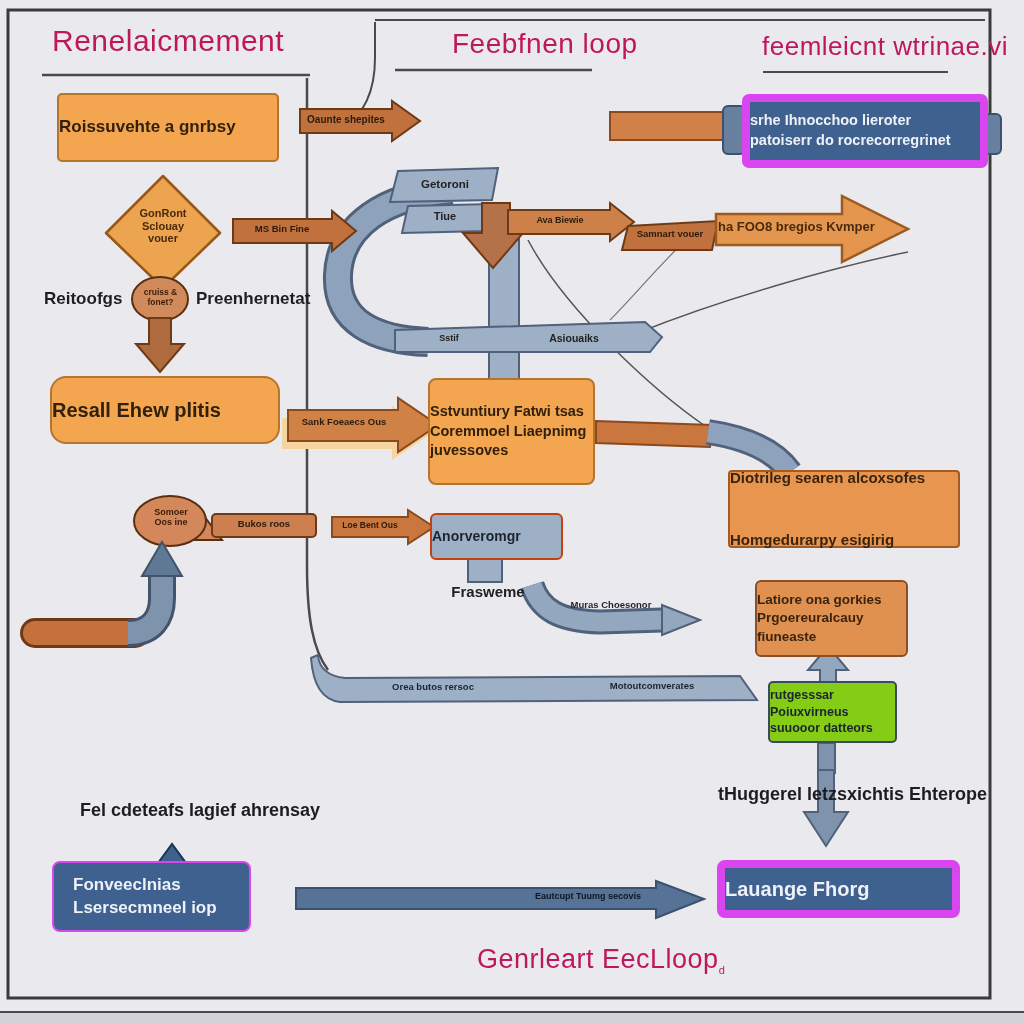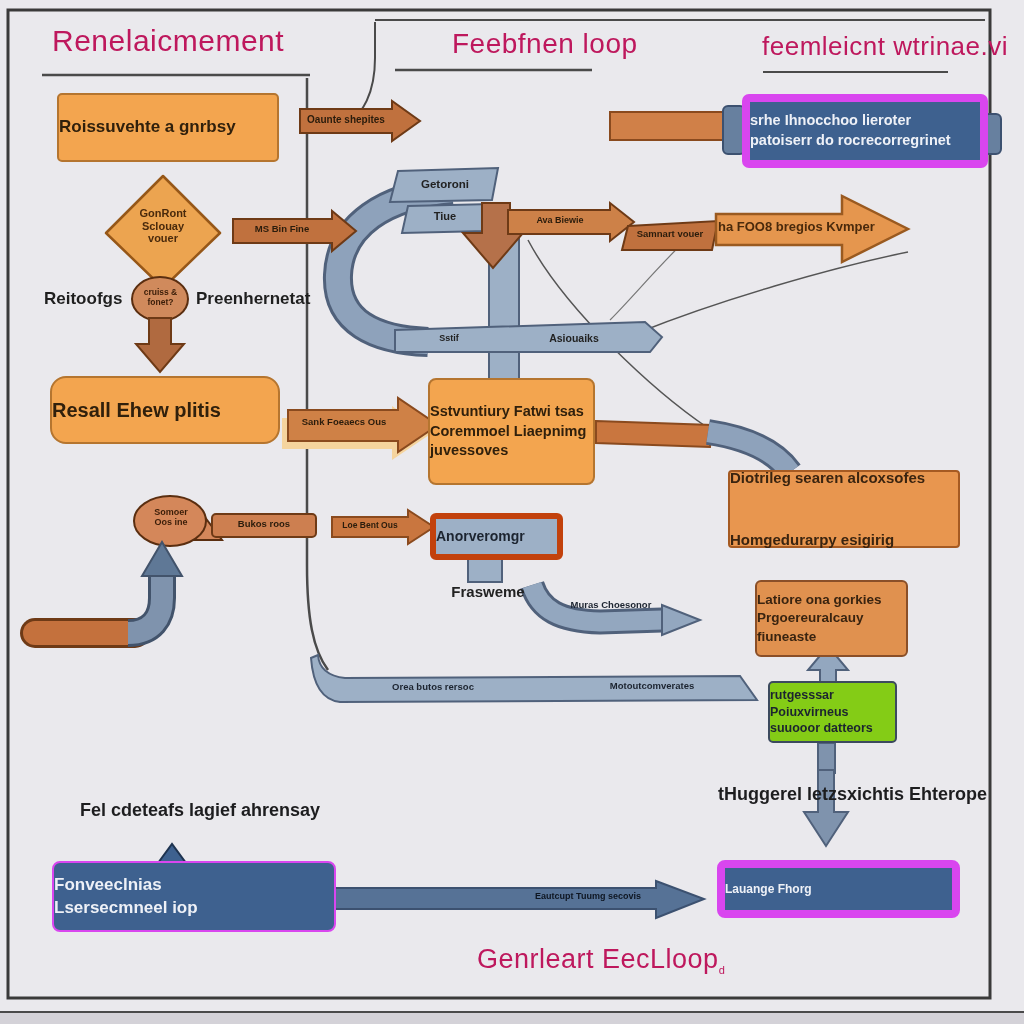--- a/index.html
+++ b/index.html
@@ -8,21 +8,21 @@
   svg{position:absolute;left:0;top:0;}
   .lbl{position:absolute;font-weight:bold;text-align:center;color:#2a1c0c;white-space:nowrap;line-height:1.15;}
   .hdr{position:absolute;font-weight:normal;color:#be185d;white-space:nowrap;letter-spacing:.5px;}
   .box{position:absolute;display:flex;flex-direction:column;align-items:flex-start;justify-content:center;
        text-align:center;font-weight:bold;box-sizing:border-box;line-height:1.35;}
   .orange{background:#f3a54f;border:2.5px solid #b5752f;color:#30200c;}
   .orange2{background:#e8964f;border:2.5px solid #a55a22;color:#3a2410;}
   .orange3{background:#e0914f;border:2.5px solid #8a4f28;color:#3a2410;}
   .darkblue{background:#3e618f;border:8px solid #d946ef;color:#eef1f7;}
   .bluegrey{background:#84cc16;border:2.5px solid #3c4a5e;color:#1c2430;}
-  .bluegrey2{background:#9db0c6;border:6px solid #c2410c;color:#1c2430;}
+  .bluegrey2{background:#9db0c6;border:2px solid #c2410c;color:#1c2430;}
   .caption-mark{font-size:11px;vertical-align:sub;}
 </style>
 </head>
 <body>
 
 <div id="canvas">
 
   <svg width="1024" height="1024" viewBox="0 0 1024 1024">
 
     <rect x="8" y="10" width="982" height="988" fill="none" stroke="#3a3a3a" stroke-width="3"></rect>
@@ -149,25 +149,25 @@
     <div>Prgoereuralcauy</div>
     <div>fiuneaste</div>
   </div>
 
   <div class="box bluegrey" style="left:768px;top:681px;width:129px;height:62px;border-radius:5px;font-size:12.5px;">
     <div>rutgesssar</div>
     <div>Poiuxvirneus</div>
     <div>suuooor datteors</div>
   </div>
 
-  <div class="box darkblue" style="left:717px;top:860px;width:243px;height:58px;border-radius:8px;font-size:12px;">
+  <div class="box darkblue" style="left:717px;top:860px;width:243px;height:58px;border-radius:8px;font-size:20px;">
     <div>Lauange Fhorg</div>
   </div>
 
-  <div class="box darkblue" style="left:52px;top:861px;width:284px;height:71px;border-radius:8px;font-size:17px;border-width:2.5px;">
+  <div class="box darkblue" style="left:52px;top:861px;width:199px;height:71px;border-radius:8px;font-size:17px;border-width:2.5px;padding-left:19px;">
     <div>Fonveeclnias</div>
     <div>Lsersecmneel iop</div>
   </div>
 
   <div class="lbl" style="left:302px;top:114px;width:88px;font-size:10px;">Oaunte shepites</div>
 
   <div class="lbl" style="left:112px;top:207px;width:102px;font-size:11px;white-space:normal;color:#4a2a0c;">
     <div>GonRont</div>
     <div>Sclouay</div>
     <div>vouer</div>

